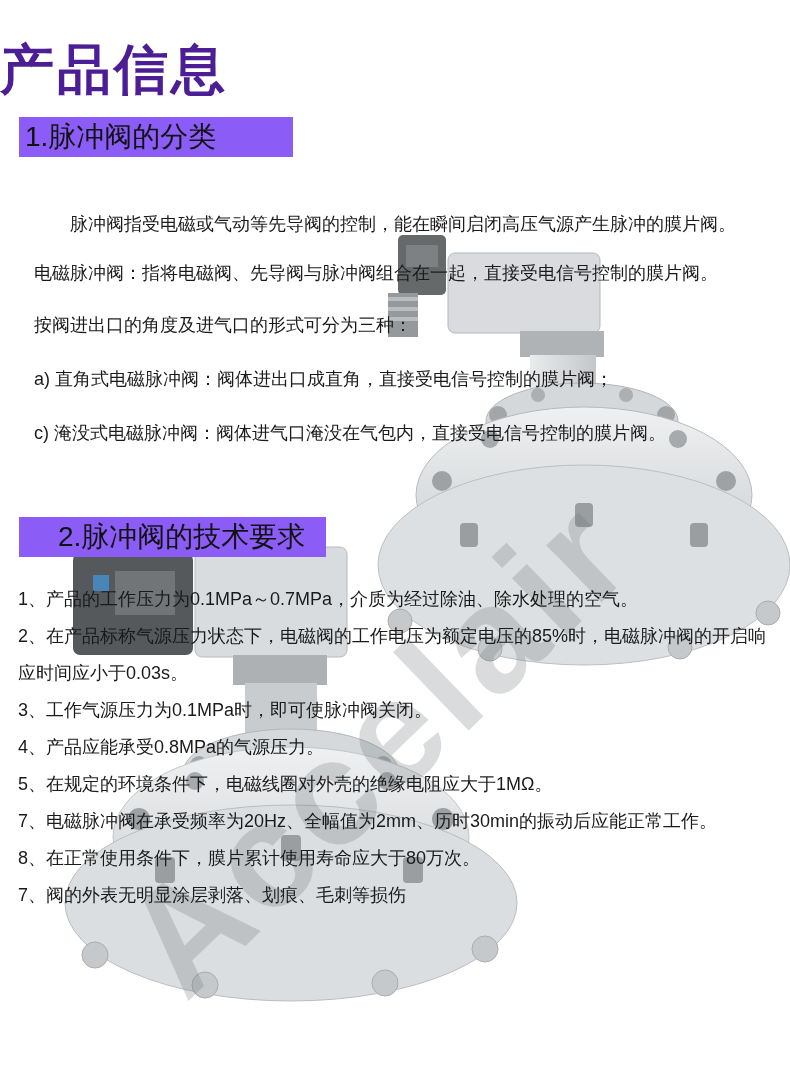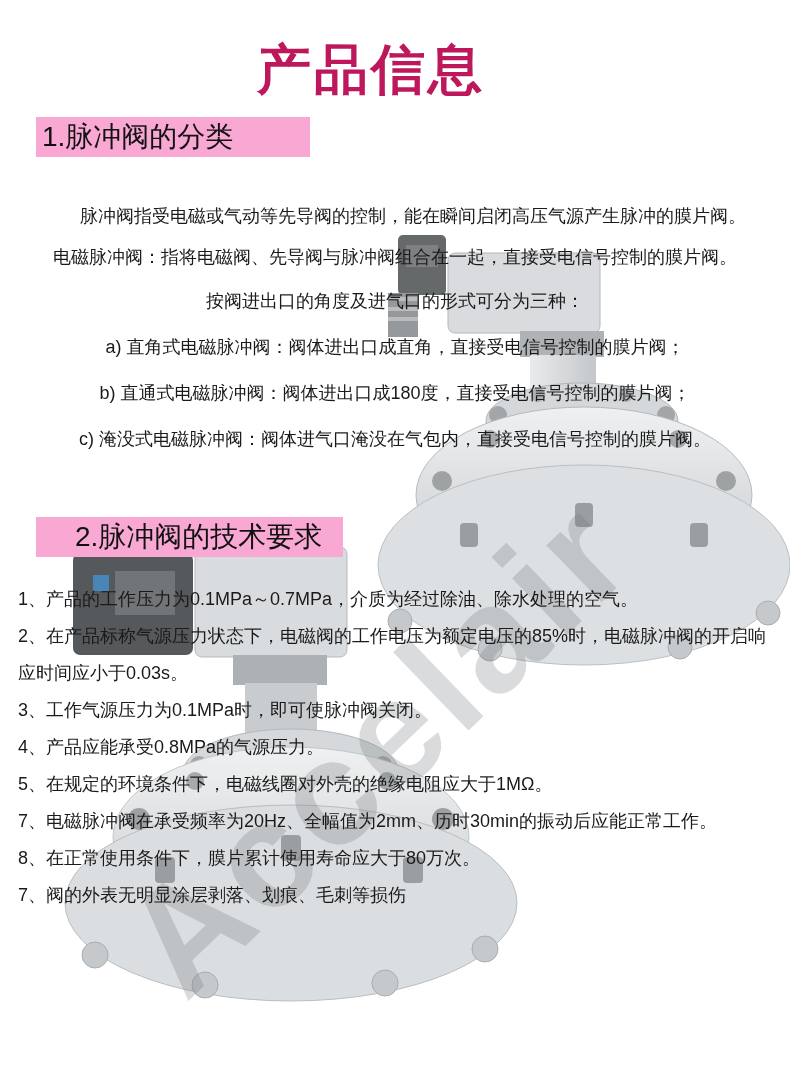--- a/index.html
+++ b/index.html
@@ -30,47 +30,47 @@
     transform-origin: left center;
     white-space: nowrap;
     pointer-events: none;
   }
   
   .textlayer { position: absolute; z-index: 2; left: 0; top: 0; width: 790px; }
   .page-title {
     position: absolute;
     top: 34px; left: 0;
     width: 742px;
-    text-align: center;
+    text-align: left;
     font-size: 54px;
     font-weight: bold;
     letter-spacing: 3px;
-    color: #be185d;
+    color: #4c1d95;
   }
   .hl-heading {
     position: absolute;
-    left: 36px;
+    left: 19px;
     width: 268px;
     height: 40px;
-    background: #f9a8d4;
+    background: #8b5cf6;
     font-size: 28px;
     line-height: 40px;
     padding-left: 6px;
     color: #111111;
     white-space: nowrap;
   }
   .hl-1 { top: 117px; }
   .hl-2 { top: 517px; padding-left: 39px; }
   .sec1 {
     position: absolute;
     top: 192px; left: 18px;
     width: 754px;
     font-size: 18px;
   }
-  .sec1 p { margin: 8px; line-height: 33px; text-align: center; }
+  .sec1 p { margin: 16px; line-height: 33px; }
   .sec1 p.indent { text-indent: 2em; }
   .sec1 p.type { line-height: 38px; }
   .sec2 {
     position: absolute;
     top: 581px; left: 18px;
     width: 754px;
     font-size: 18px;
   }
   .sec2 p { margin: 0; line-height: 37px; }
 </style>
@@ -160,21 +160,20 @@
 
     <div class="page-title">产品信息</div>
 
     <div class="hl-heading hl-1">1.脉冲阀的分类</div>
 
     <div class="sec1">
       <p class="indent">脉冲阀指受电磁或气动等先导阀的控制，能在瞬间启闭高压气源产生脉冲的膜片阀。</p>
       <p>电磁脉冲阀：指将电磁阀、先导阀与脉冲阀组合在一起，直接受电信号控制的膜片阀。</p>
       <p class="type">按阀进出口的角度及进气口的形式可分为三种：</p>
       <p class="type">a) 直角式电磁脉冲阀：阀体进出口成直角，直接受电信号控制的膜片阀；</p>
-      <p class="type">b) 直通式电磁脉冲阀：阀体进出口成180度，直接受电信号控制的膜片阀；</p>
       <p class="type">c) 淹没式电磁脉冲阀：阀体进气口淹没在气包内，直接受电信号控制的膜片阀。</p>
     </div>
 
     <div class="hl-heading hl-2">2.脉冲阀的技术要求</div>
 
     <div class="sec2">
       <p>1、产品的工作压力为0.1MPa～0.7MPa，介质为经过除油、除水处理的空气。</p>
       <p>2、在产品标称气源压力状态下，电磁阀的工作电压为额定电压的85%时，电磁脉冲阀的开启响应时间应小于0.03s。</p>
       <p>3、工作气源压力为0.1MPa时，即可使脉冲阀关闭。</p>
       <p>4、产品应能承受0.8MPa的气源压力。</p>

